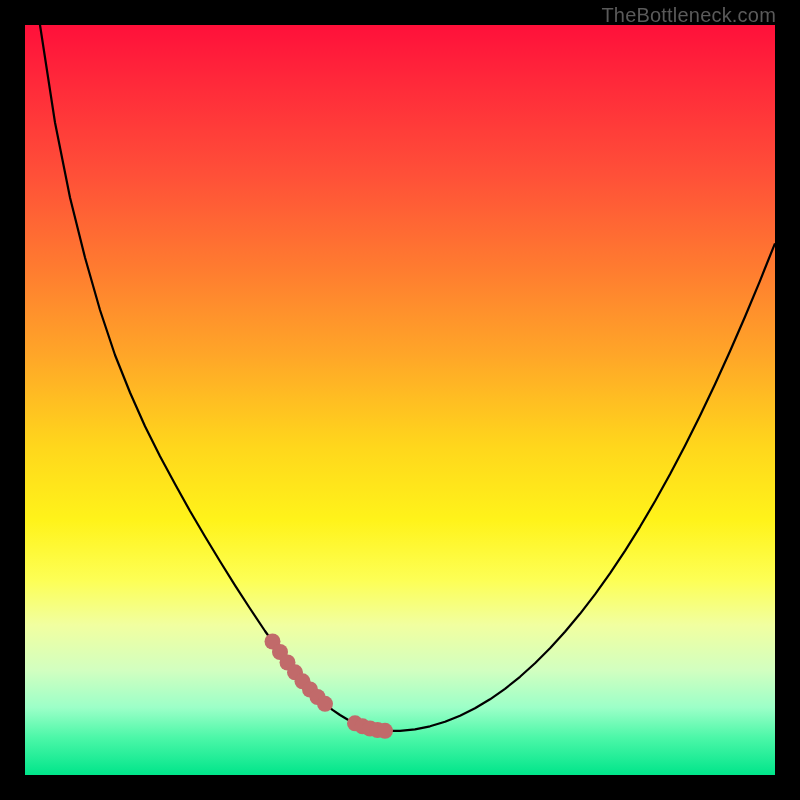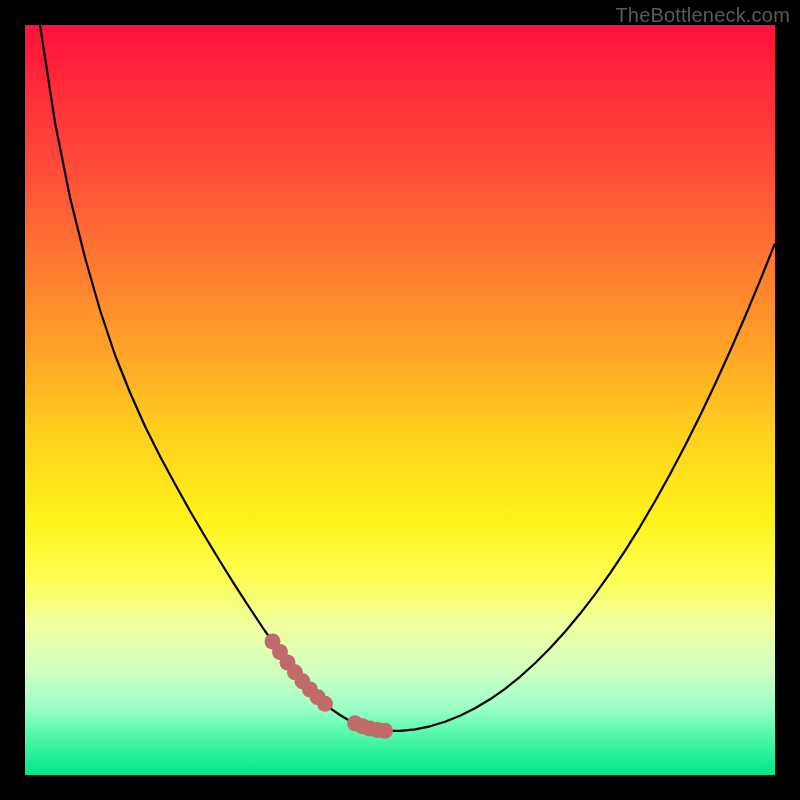--- a/index.html
+++ b/index.html
@@ -27,21 +27,21 @@
       #fdff55 74%,
       #f1ffa0 80%,
       #d2ffc0 86%,
       #9cffc8 91%,
       #4cf7a8 95%,
       #00e58a 100%);
   }
   .watermark {
     position: absolute;
     top: 4px;
-    right: 10px;
+    right: 24px;
     font-family: Arial, Helvetica, sans-serif;
     font-size: 20px;
     color: #5a5a5a;
     letter-spacing: 0.2px;
     user-select: none;
   }
   svg.curve {
     position: absolute;
     left: 0; top: 0;
     width: 750px; height: 750px;

